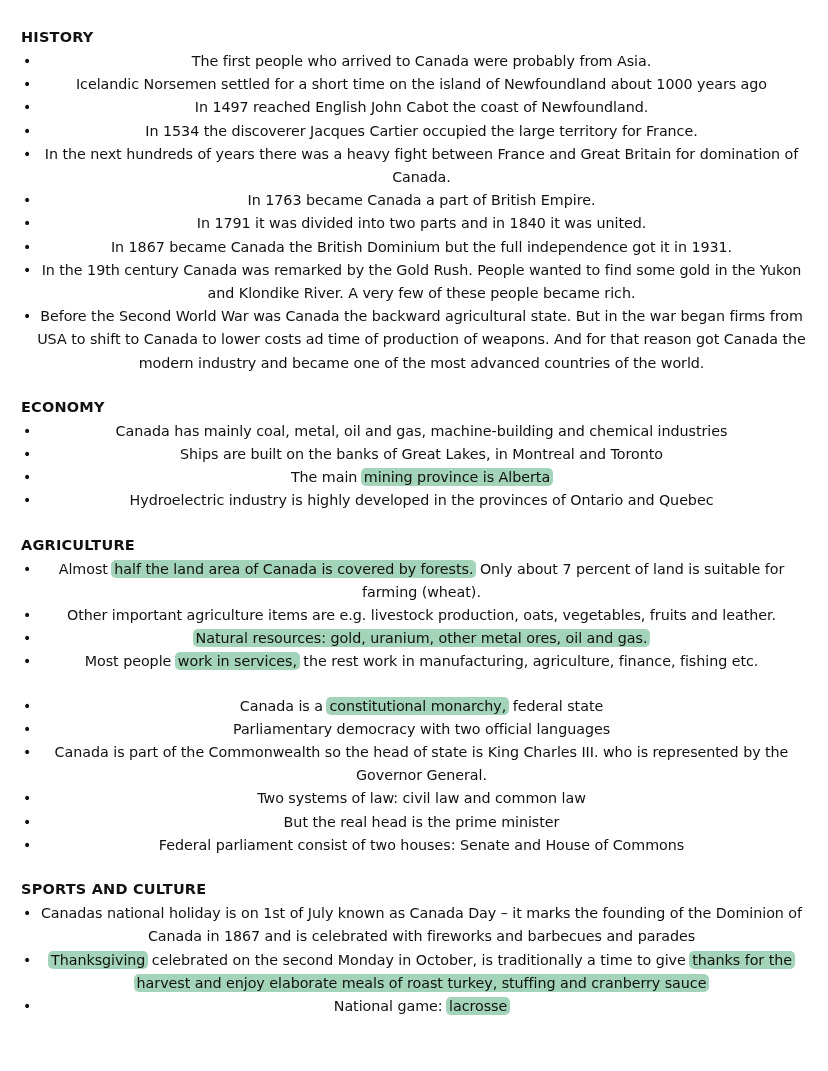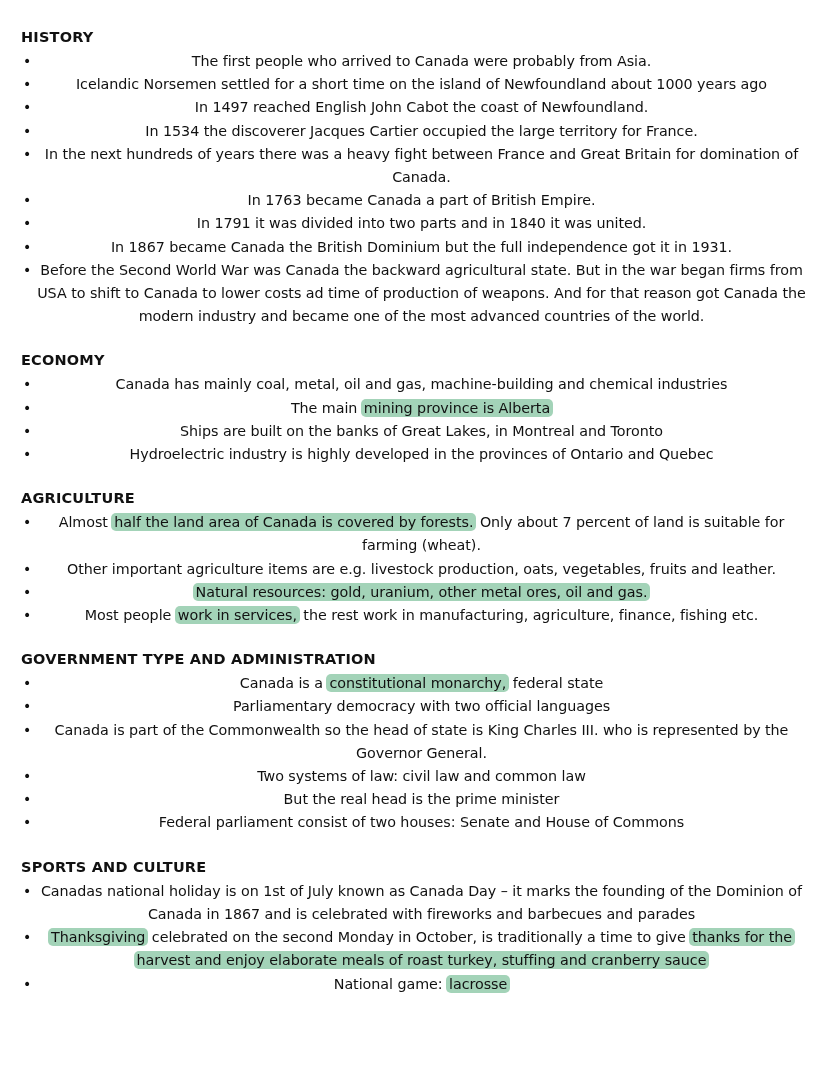--- a/index.html
+++ b/index.html
@@ -80,43 +80,43 @@
         <div class="section-heading">HISTORY</div>
         <ul class="bullets">
           <li><span class="li-text">The first people who arrived to Canada were probably from Asia.</span></li>
           <li><span class="li-text">Icelandic Norsemen settled for a short time on the island of Newfoundland about 1000 years ago</span></li>
           <li><span class="li-text">In 1497 reached English John Cabot the coast of Newfoundland.</span></li>
           <li><span class="li-text">In 1534 the discoverer Jacques Cartier occupied the large territory for France.</span></li>
           <li><span class="li-text">In the next hundreds of years there was a heavy fight between France and Great Britain for domination of Canada.</span></li>
           <li><span class="li-text">In 1763 became Canada a part of British Empire.</span></li>
           <li><span class="li-text">In 1791 it was divided into two parts and in 1840 it was united.</span></li>
           <li><span class="li-text">In 1867 became Canada the British Dominium but the full independence got it in 1931.</span></li>
+          <li><span class="li-text">In the 19th century Canada was remarked by the Gold Rush. People wanted to find some gold in the Yukon and Klondike River. A very few of these people became rich.</span></li>
           <li><span class="li-text">Before the Second World War was Canada the backward agricultural state. But in the war began firms from USA to shift to Canada to lower costs ad time of production of weapons. And for that reason got Canada the modern industry and became one of the most advanced countries of the world.</span></li>
         </ul>
       </div>
       <div class="section">
         <div class="section-heading">ECONOMY</div>
         <ul class="bullets">
           <li><span class="li-text">Canada has mainly coal, metal, oil and gas, machine-building and chemical industries</span></li>
+          <li><span class="li-text">Ships are built on the banks of Great Lakes, in Montreal and Toronto</span></li>
           <li><span class="li-text">The main </span><span class="hl li-text">mining province is Alberta</span></li>
-          <li><span class="li-text">Ships are built on the banks of Great Lakes, in Montreal and Toronto</span></li>
           <li><span class="li-text">Hydroelectric industry is highly developed in the provinces of Ontario and Quebec</span></li>
         </ul>
       </div>
       <div class="section">
         <div class="section-heading">AGRICULTURE</div>
         <ul class="bullets">
           <li><span class="li-text">Almost </span><span class="hl li-text">half the land area of Canada is covered by forests.</span><span class="li-text"> Only about 7 percent of land is suitable for farming (wheat).</span></li>
           <li><span class="li-text">Other important agriculture items are e.g. livestock production, oats, vegetables, fruits and leather.</span></li>
           <li><span class="hl li-text">Natural resources: gold, uranium, other metal ores, oil and gas.</span></li>
           <li><span class="li-text">Most people </span><span class="hl li-text">work in services,</span><span class="li-text"> the rest work in manufacturing, agriculture, finance, fishing etc.</span></li>
         </ul>
       </div>
       <div class="section">
-        <div class="section-heading">GOVERNMENT TYPE AND ADMINISTRATION</div>
         <ul class="bullets">
           <li><span class="li-text">Canada is a </span><span class="hl li-text">constitutional monarchy,</span><span class="li-text"> federal state</span></li>
           <li><span class="li-text">Parliamentary democracy with two official languages</span></li>
           <li><span class="li-text">Canada is part of the Commonwealth so the head of state is King Charles III. who is represented by the Governor General.</span></li>
           <li><span class="li-text">Two systems of law: civil law and common law</span></li>
           <li><span class="li-text">But the real head is the prime minister</span></li>
           <li><span class="li-text">Federal parliament consist of two houses: Senate and House of Commons</span></li>
         </ul>
       </div>
       <div class="section">

